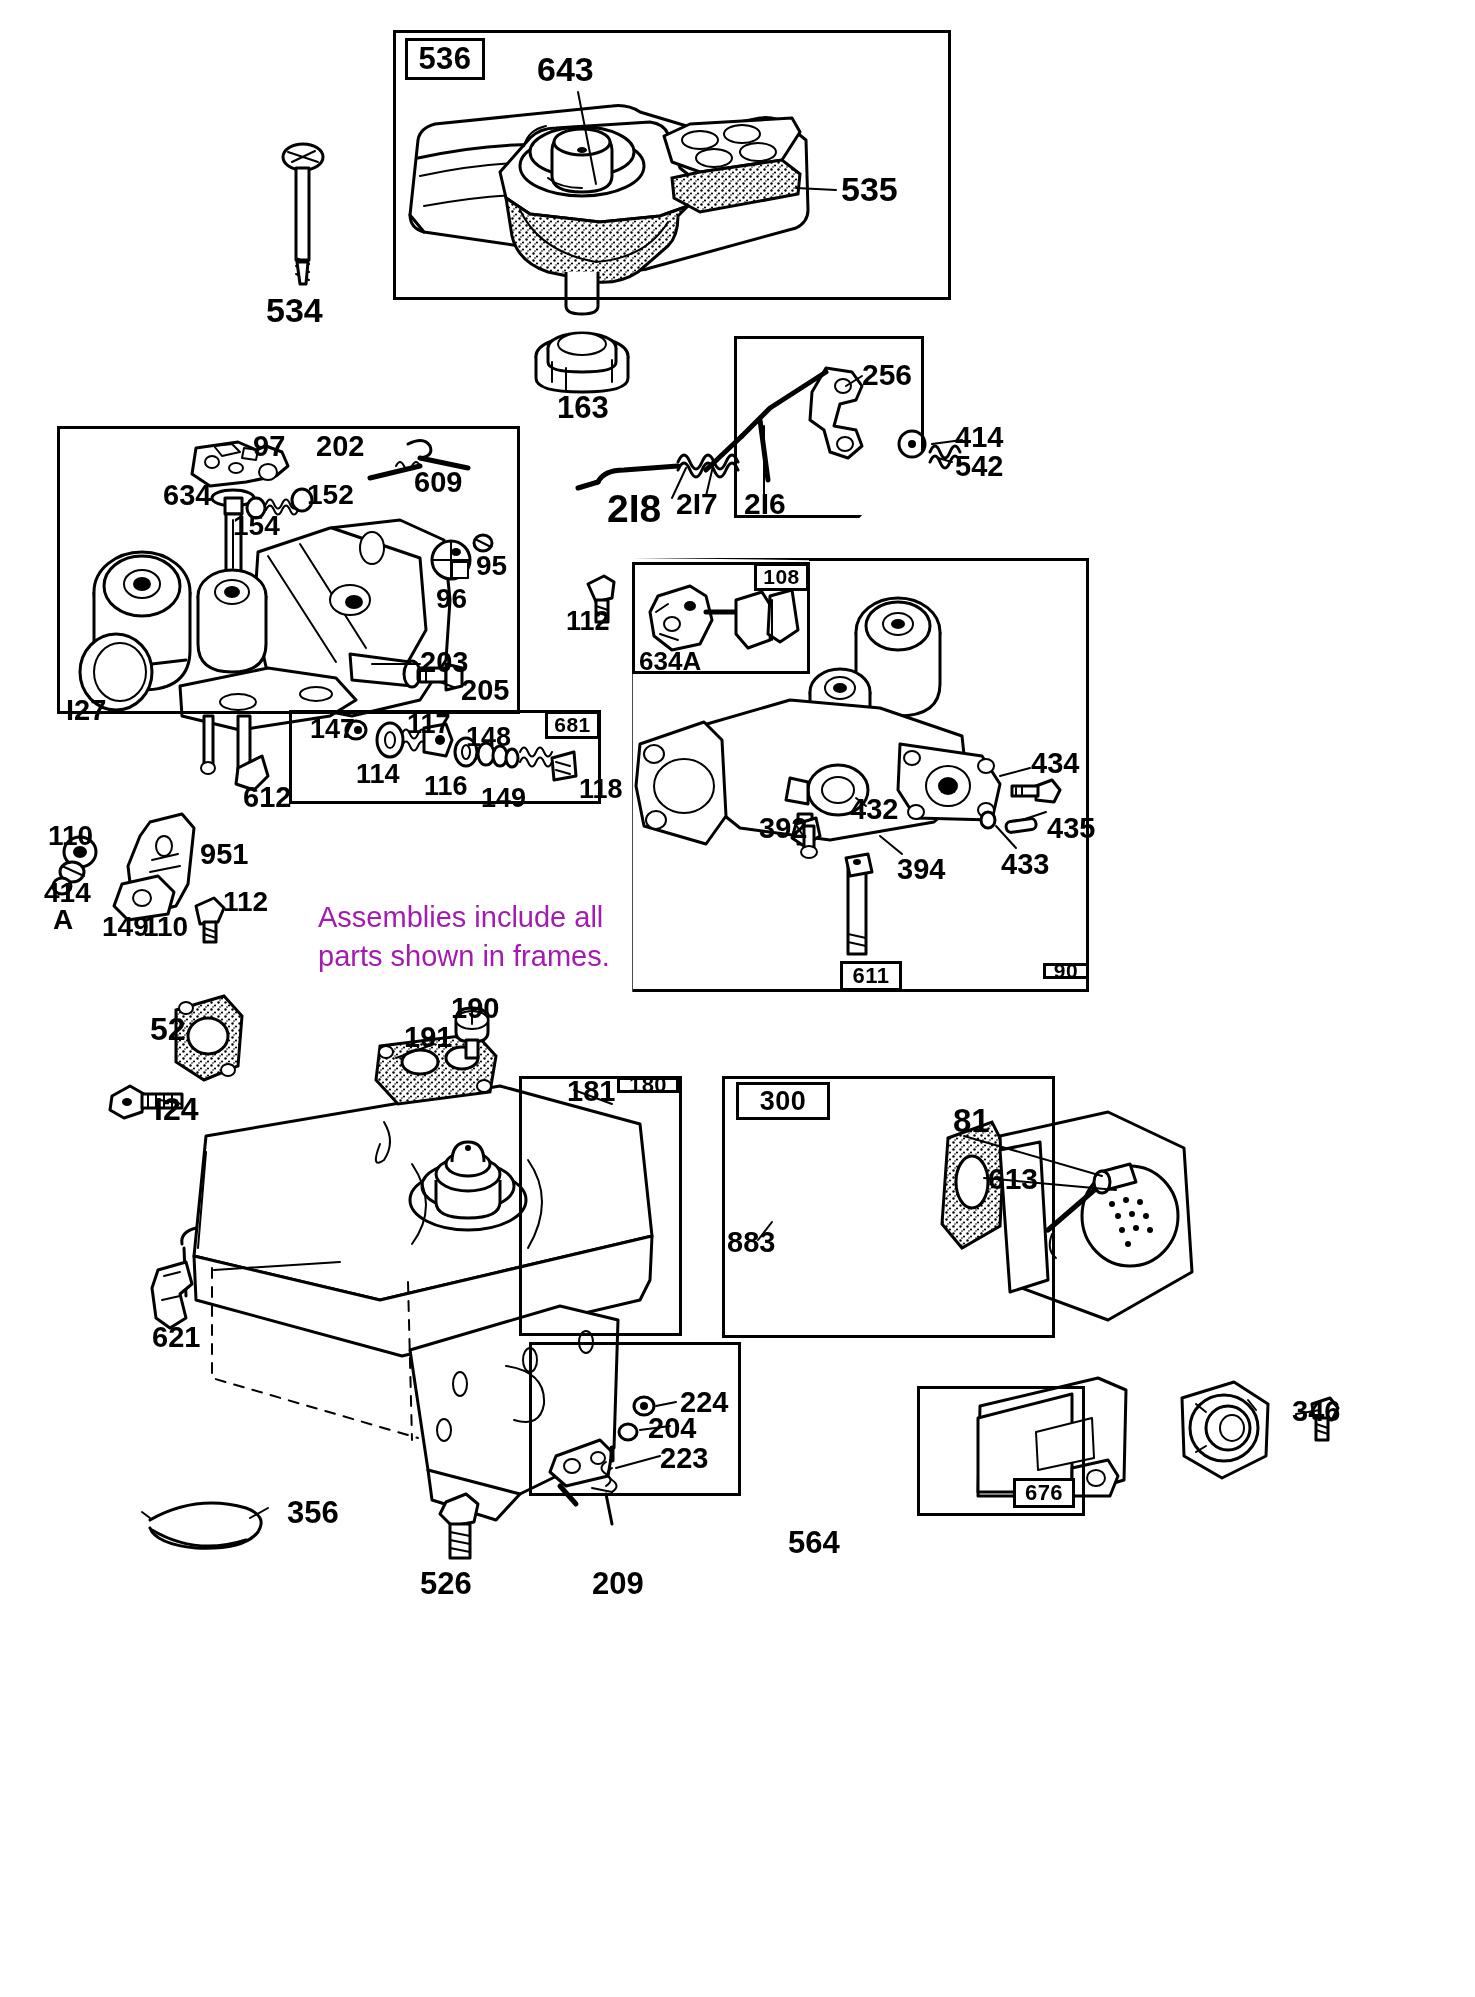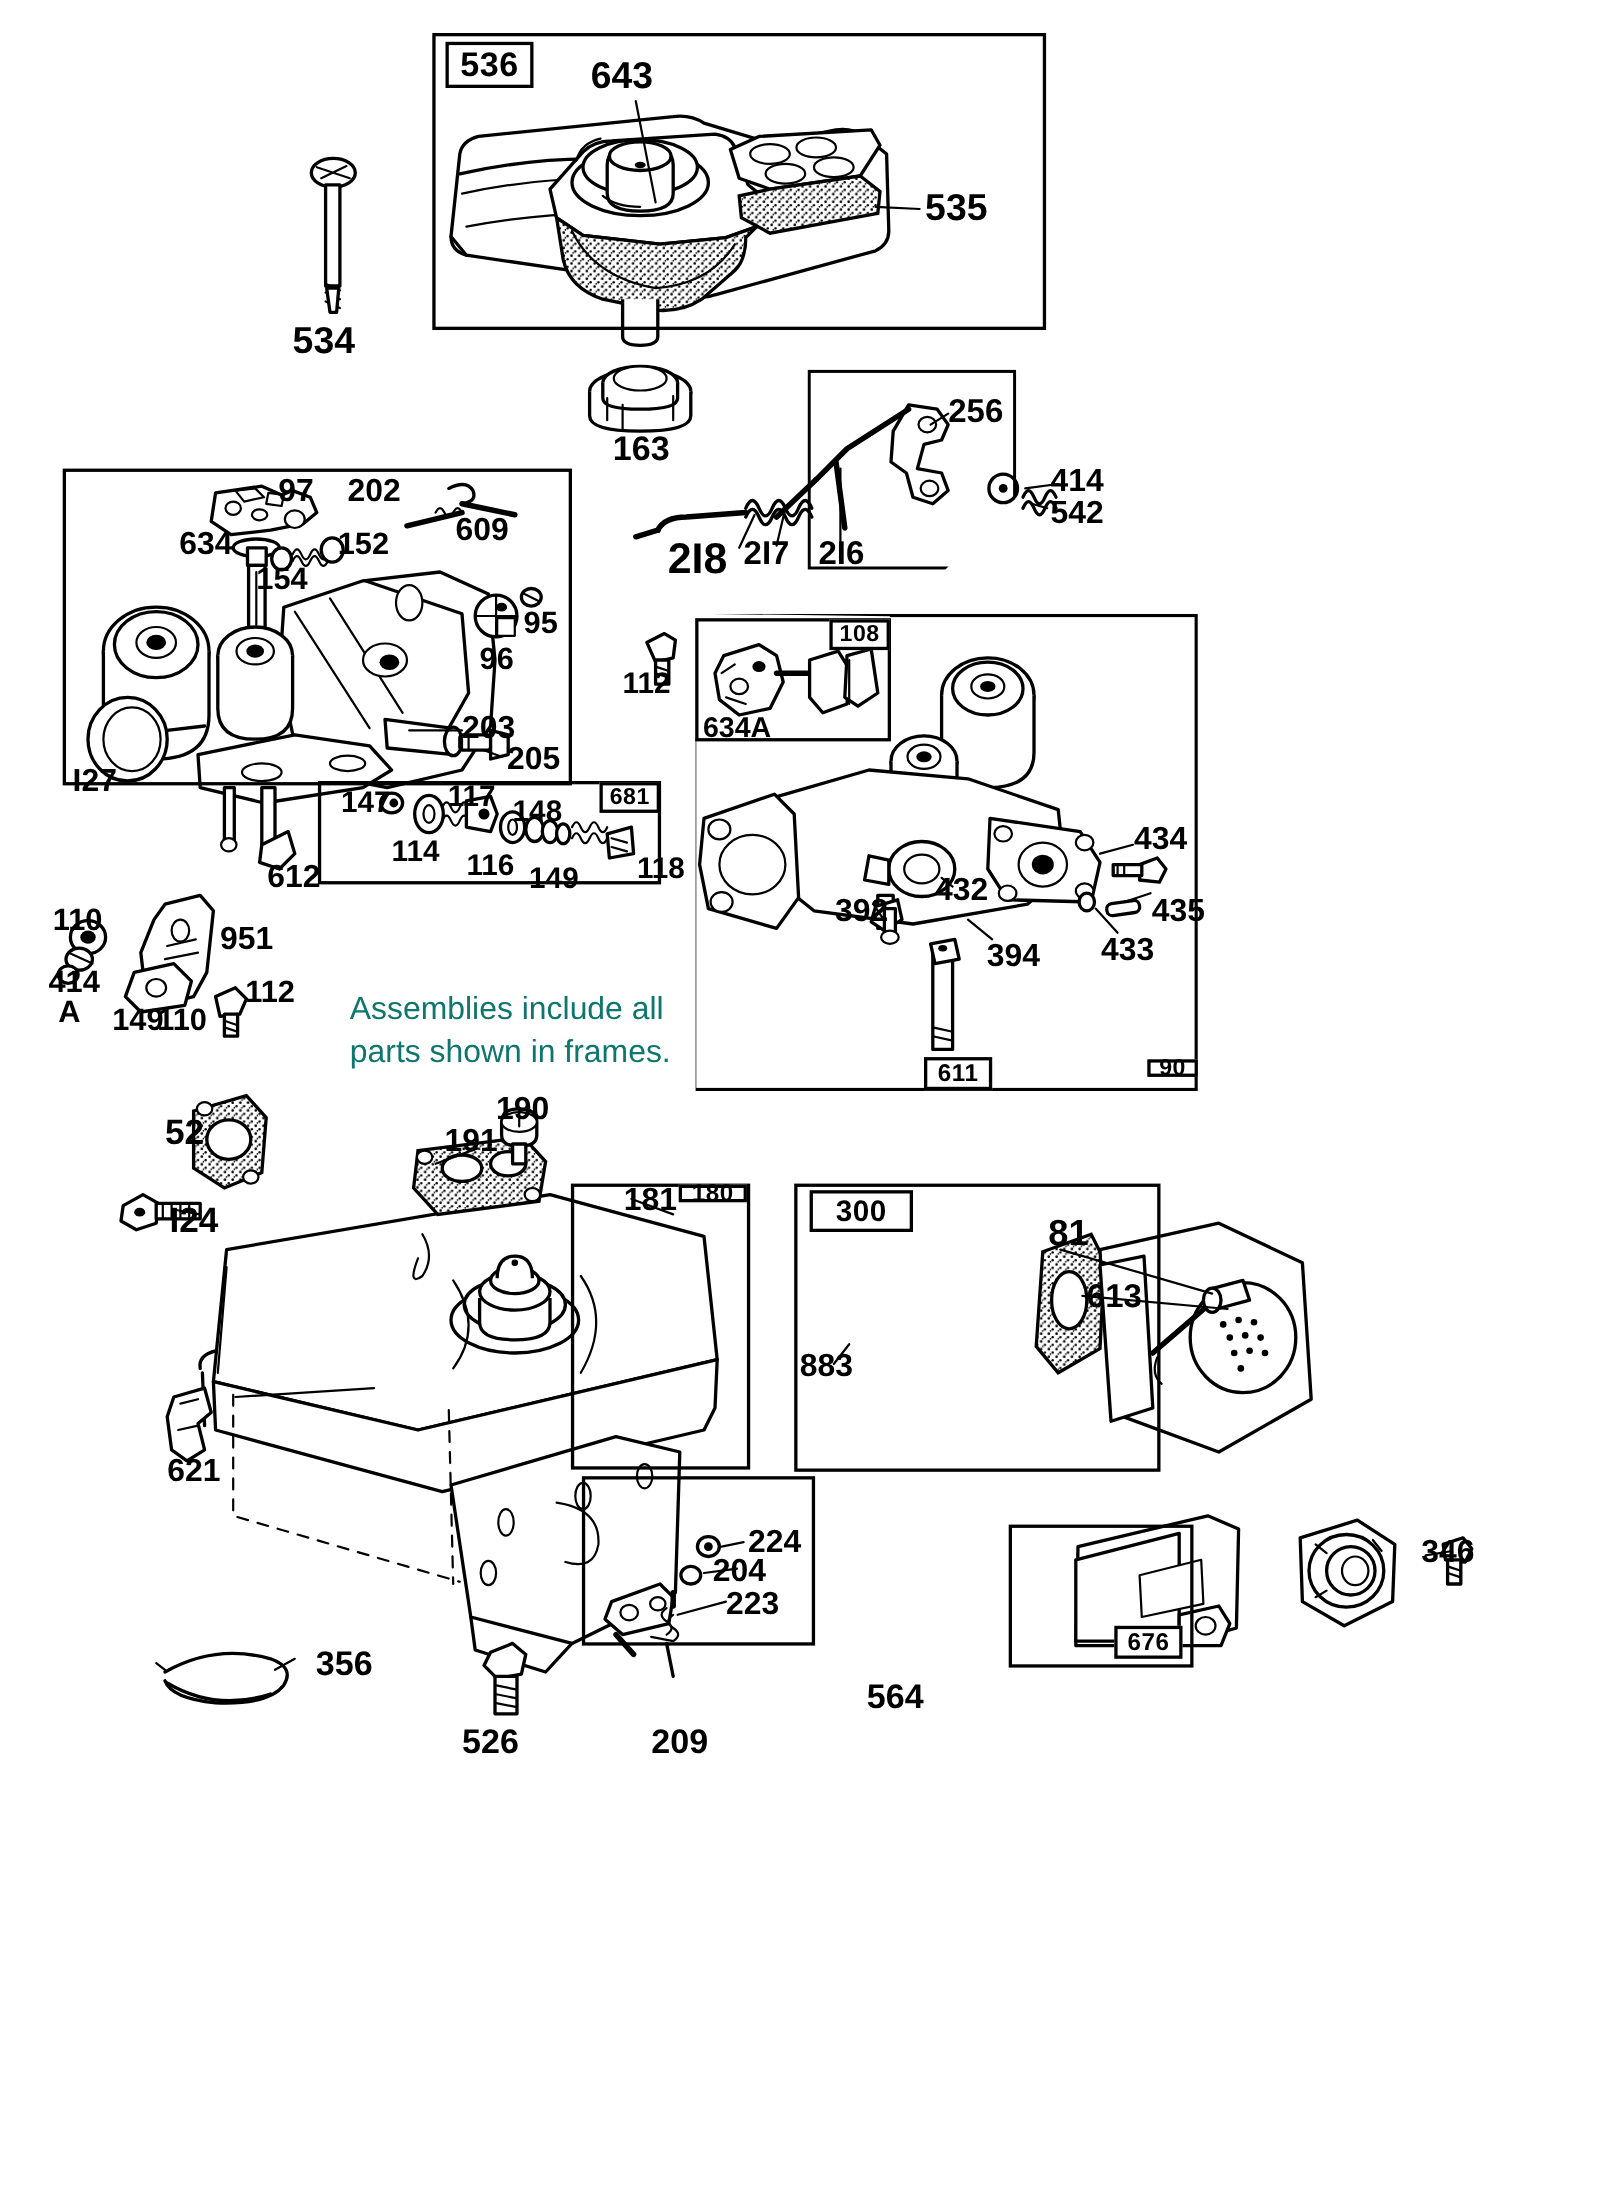--- a/index.html
+++ b/index.html
@@ -6,21 +6,21 @@
   body{font-family:"Liberation Sans", sans-serif;}
   #page{position:relative;width:1475px;height:1997px;background:#fff;overflow:hidden;}
 
   
   .frame{position:absolute;border:3px solid #000;box-sizing:border-box;background:transparent;}
   .tagbox{position:absolute;border:3px solid #000;background:#fff;box-sizing:border-box;
           display:flex;align-items:center;justify-content:center;
           font-weight:700;letter-spacing:.5px;color:#000;}
   .lbl{position:absolute;color:#000;font-weight:700;white-space:nowrap;line-height:1;
        font-family:"Liberation Sans", sans-serif;}
-  .note{position:absolute;color:#0f766e;font-weight:400;line-height:1.35;white-space:pre-line;}
+  .note{position:absolute;color:#a21caf;font-weight:400;line-height:1.35;white-space:pre-line;}
   .svgwrap{position:absolute;pointer-events:none;}
   svg{display:block;overflow:visible;}
   .ink{fill:none;stroke:#000;stroke-width:3;stroke-linejoin:round;stroke-linecap:round;}
   .ink2{fill:none;stroke:#000;stroke-width:2;stroke-linejoin:round;stroke-linecap:round;}
   .ink5{fill:none;stroke:#000;stroke-width:5;stroke-linejoin:round;stroke-linecap:round;}
   .blk{fill:#000;stroke:none;}
   .wht{fill:#fff;stroke:#000;stroke-width:3;stroke-linejoin:round;}
   .wht2{fill:#fff;stroke:#000;stroke-width:2;stroke-linejoin:round;}
   .gask{fill:url(#speck);stroke:#000;stroke-width:3;}
 </style>

